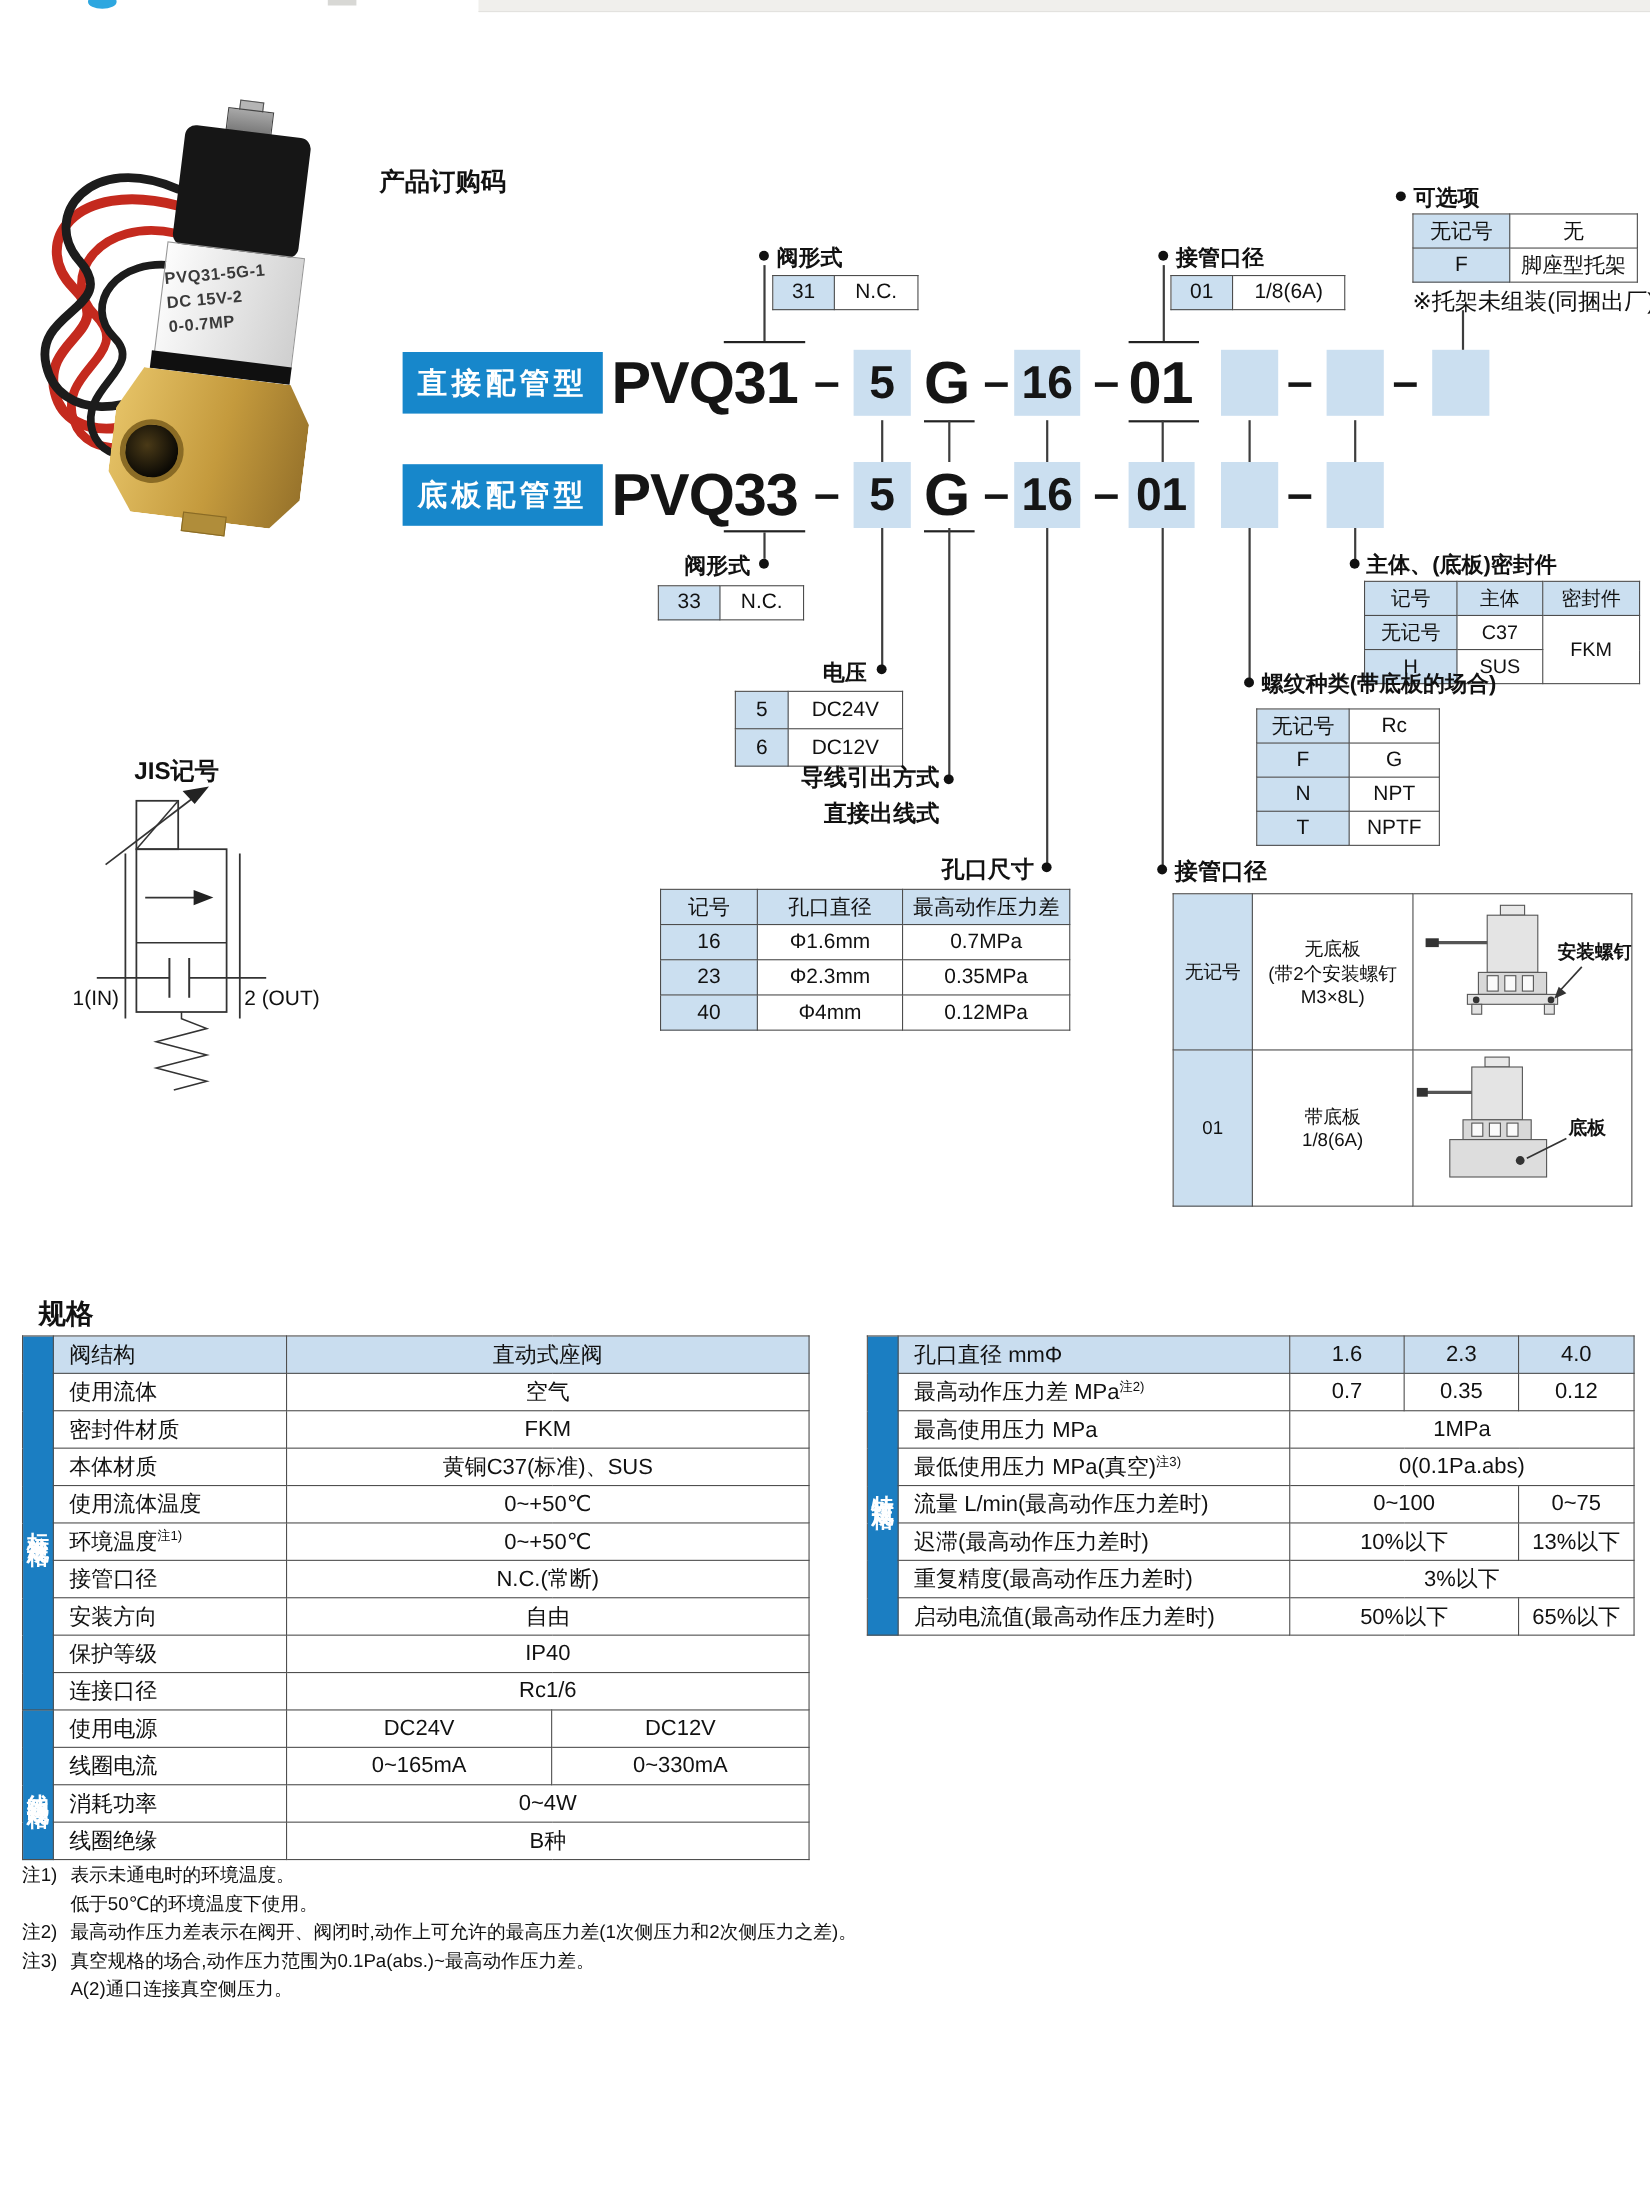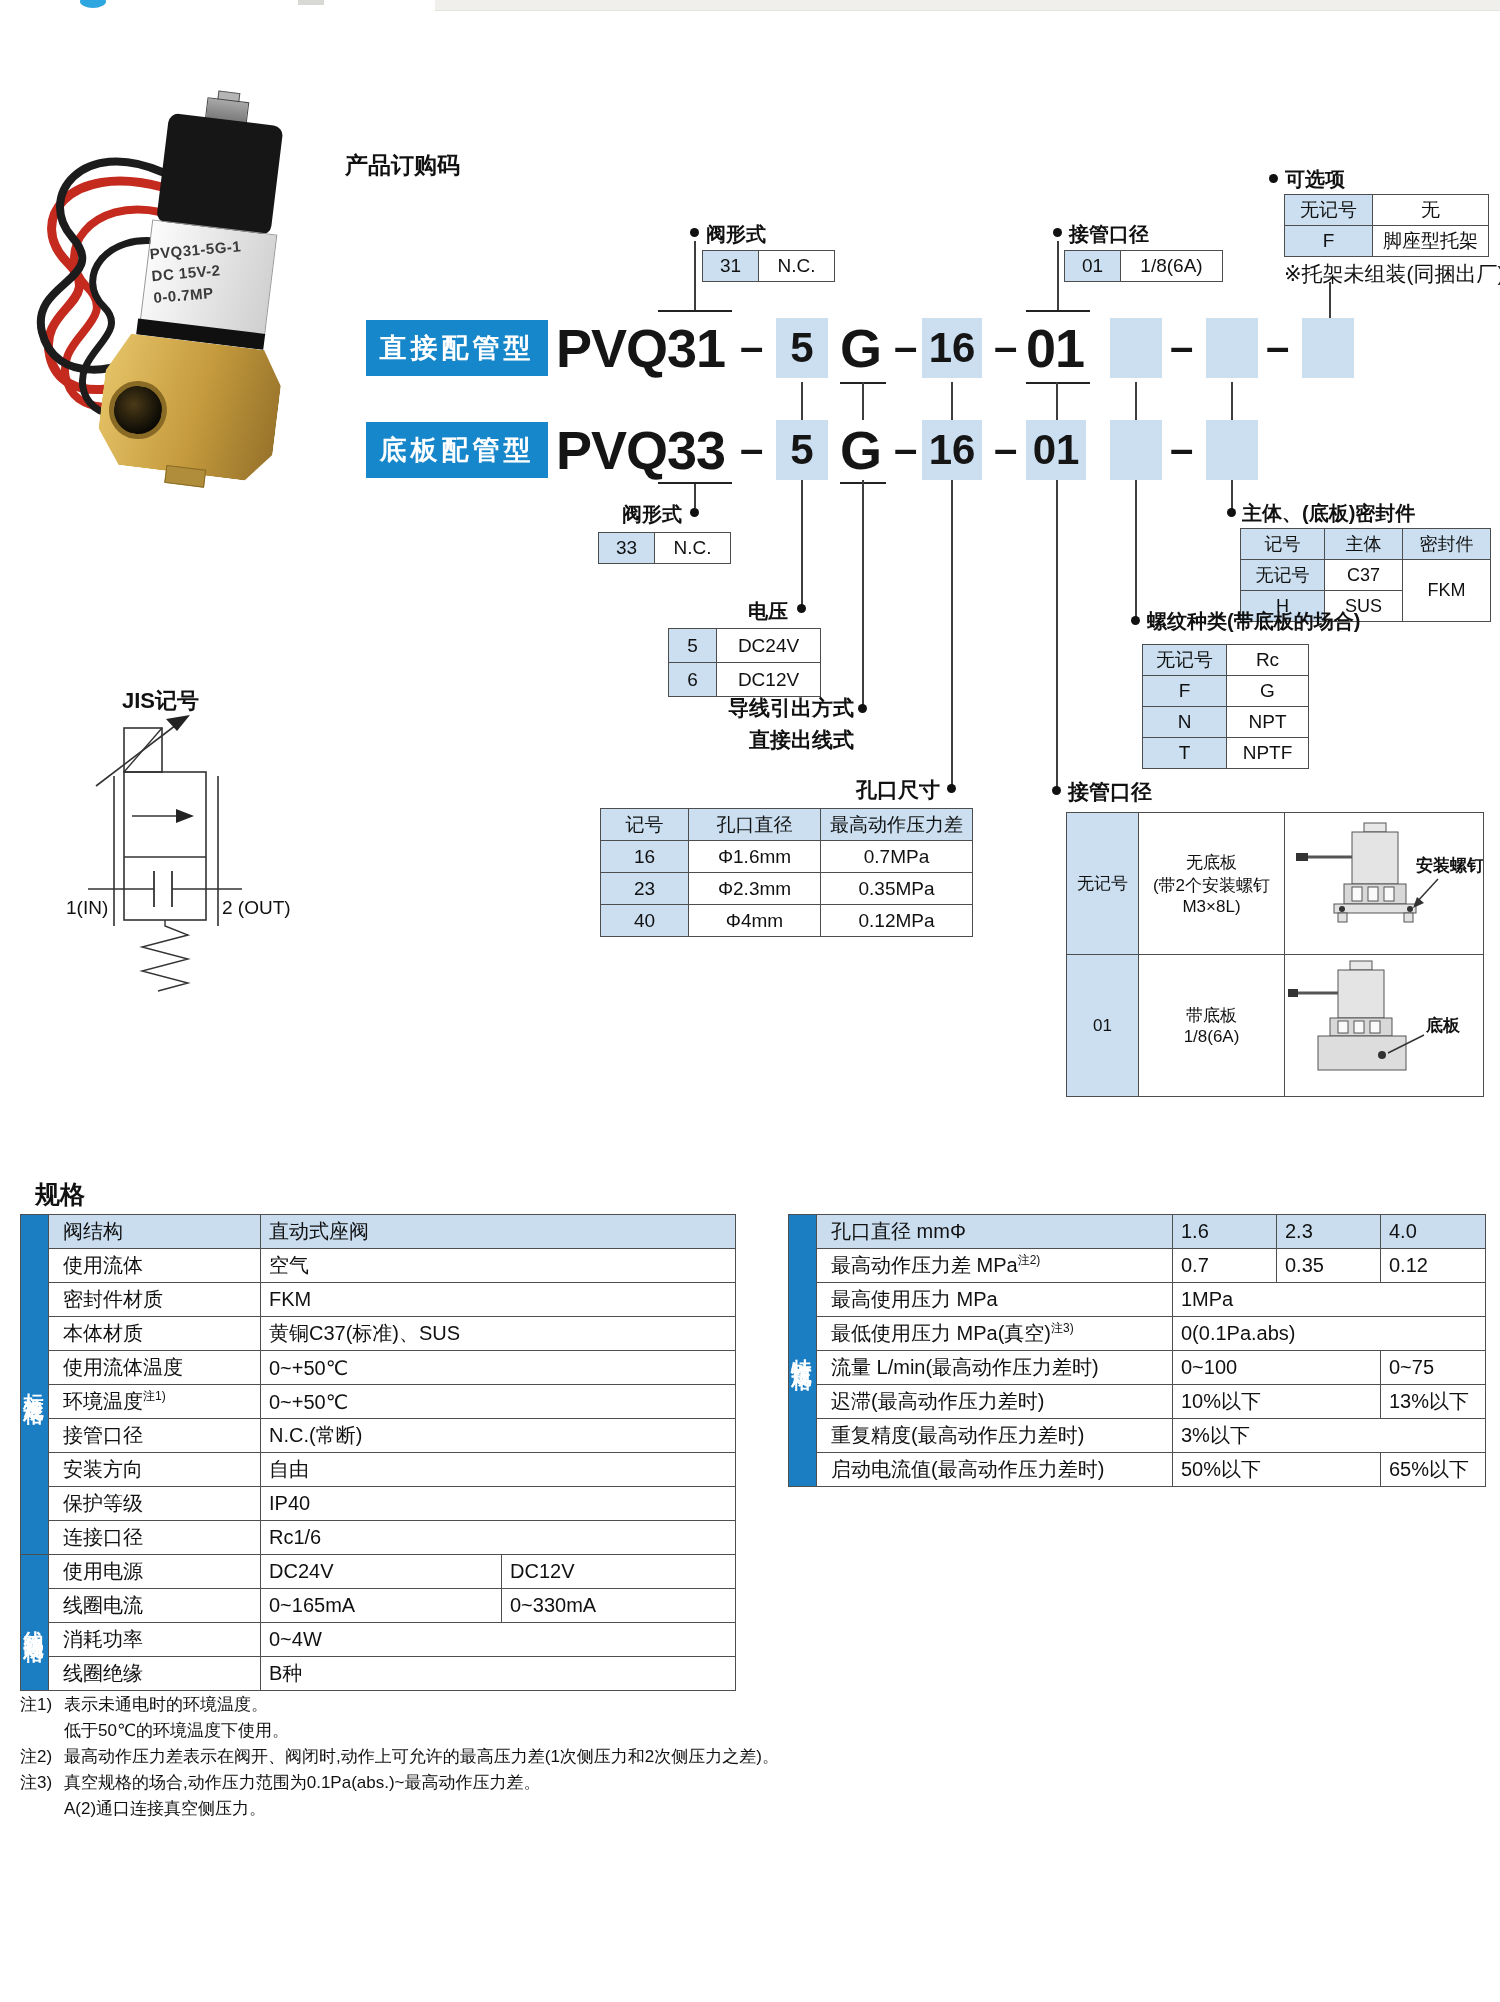--- a/index.html
+++ b/index.html
@@ -22,21 +22,21 @@
   .lbl{position:absolute;font-size:20px;font-weight:600;color:#111;white-space:nowrap;}
   .stable{position:absolute;border-collapse:collapse;table-layout:fixed;font-size:19px;background:#fff;}
   .stable td{border:1px solid #4d4d4d;text-align:center;padding:0 4px;height:30px;background:#fff;color:#111;}
   .stable td.blue{background:#cbdff0;}
   .note-small{position:absolute;font-size:21px;color:#111;white-space:nowrap;}
   .lead-block{position:absolute;width:166px;text-align:right;font-size:21px;font-weight:600;line-height:32px;}
   
   .spec{position:absolute;border-collapse:collapse;table-layout:fixed;font-size:20px;background:#fff;}
   .spec td{border:1px solid #4f4f4f;height:33px;background:#fff;color:#111;padding:0 8px;}
   .spec td.lab{text-align:left;padding-left:14px;white-space:nowrap;}
-  .spec td.val{text-align:left;margin-left:13px;}
+  .spec td.val{text-align:center;margin-left:13px;}
   .spec td.hd{background:#c9ddef;}
   .spec td.band{background:#1b7ec2;color:#fff;writing-mode:vertical-rl;text-orientation:upright;
                 letter-spacing:4px;font-weight:bold;font-size:20px;text-align:center;padding:0;}
   .supx{font-size:12px;vertical-align:super;}
   .sec-title{position:absolute;font-size:25px;font-weight:bold;color:#111;}
   
   .notes{position:absolute;left:20px;top:1692px;width:1465px;}
   .note-row{font-size:17px;line-height:26px;color:#111;white-space:nowrap;}
   .nm{display:inline-block;width:44px;}
   .ind{padding-left:44px;}

